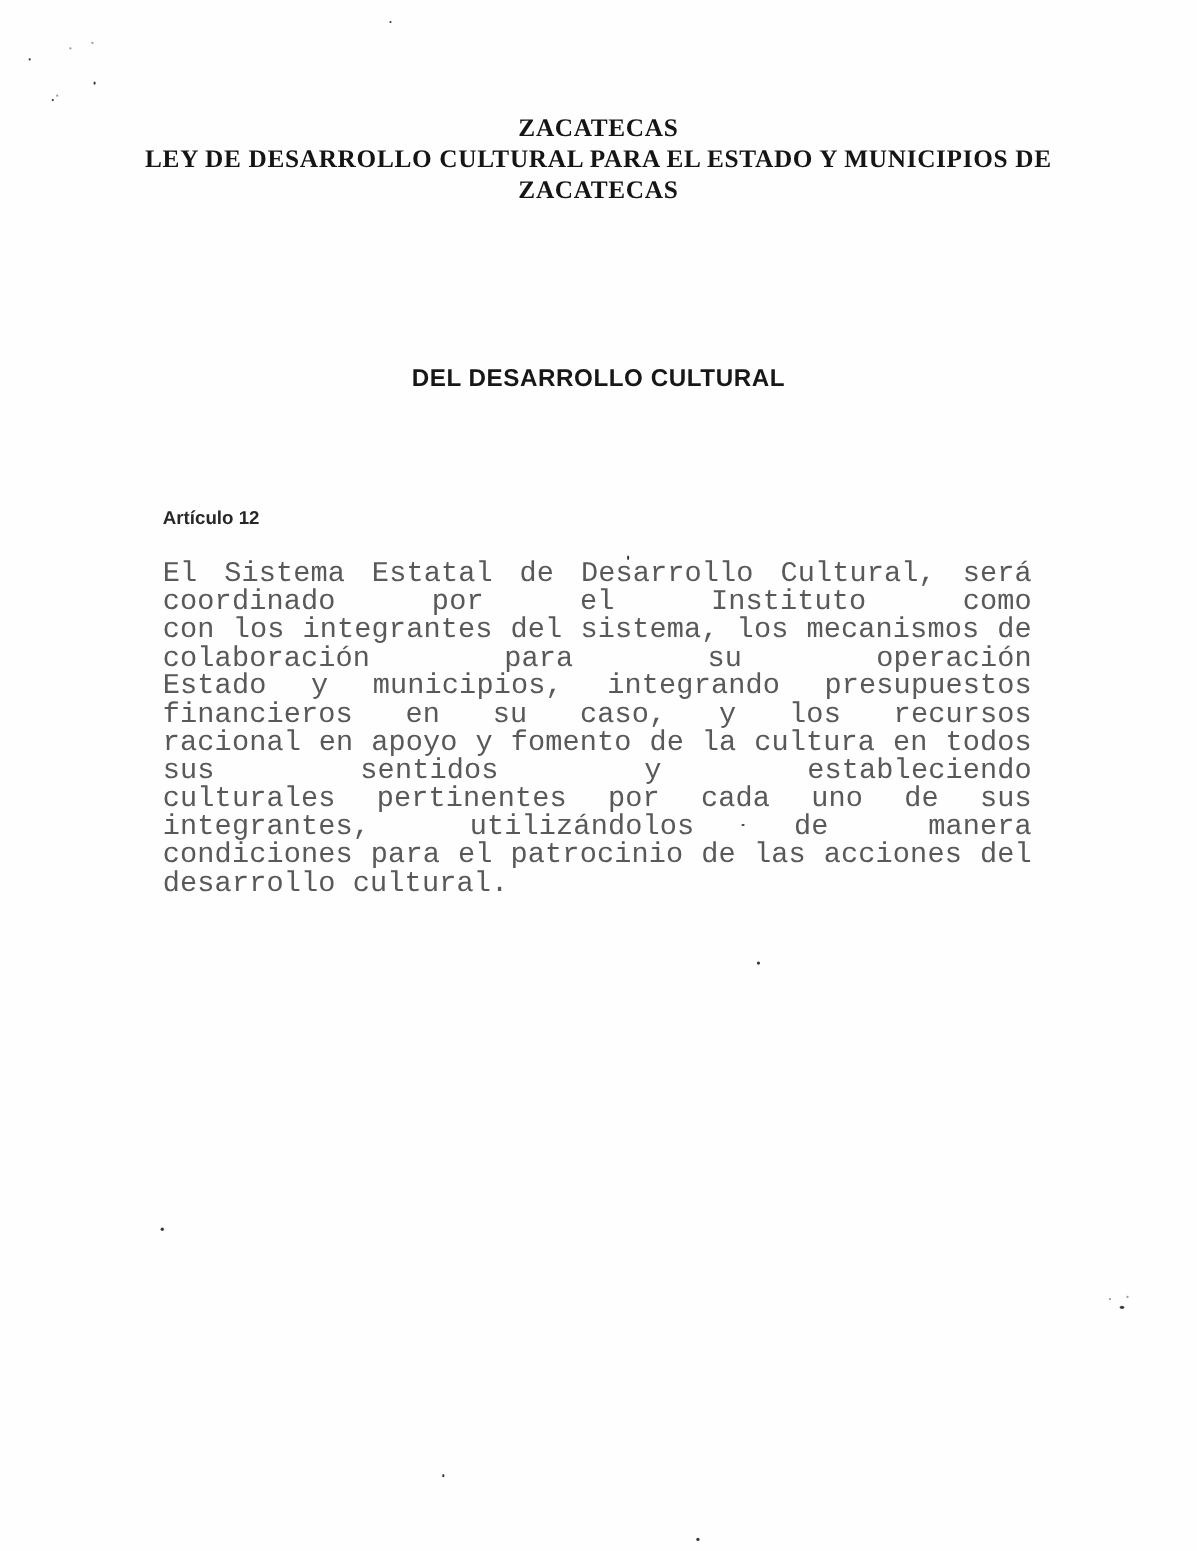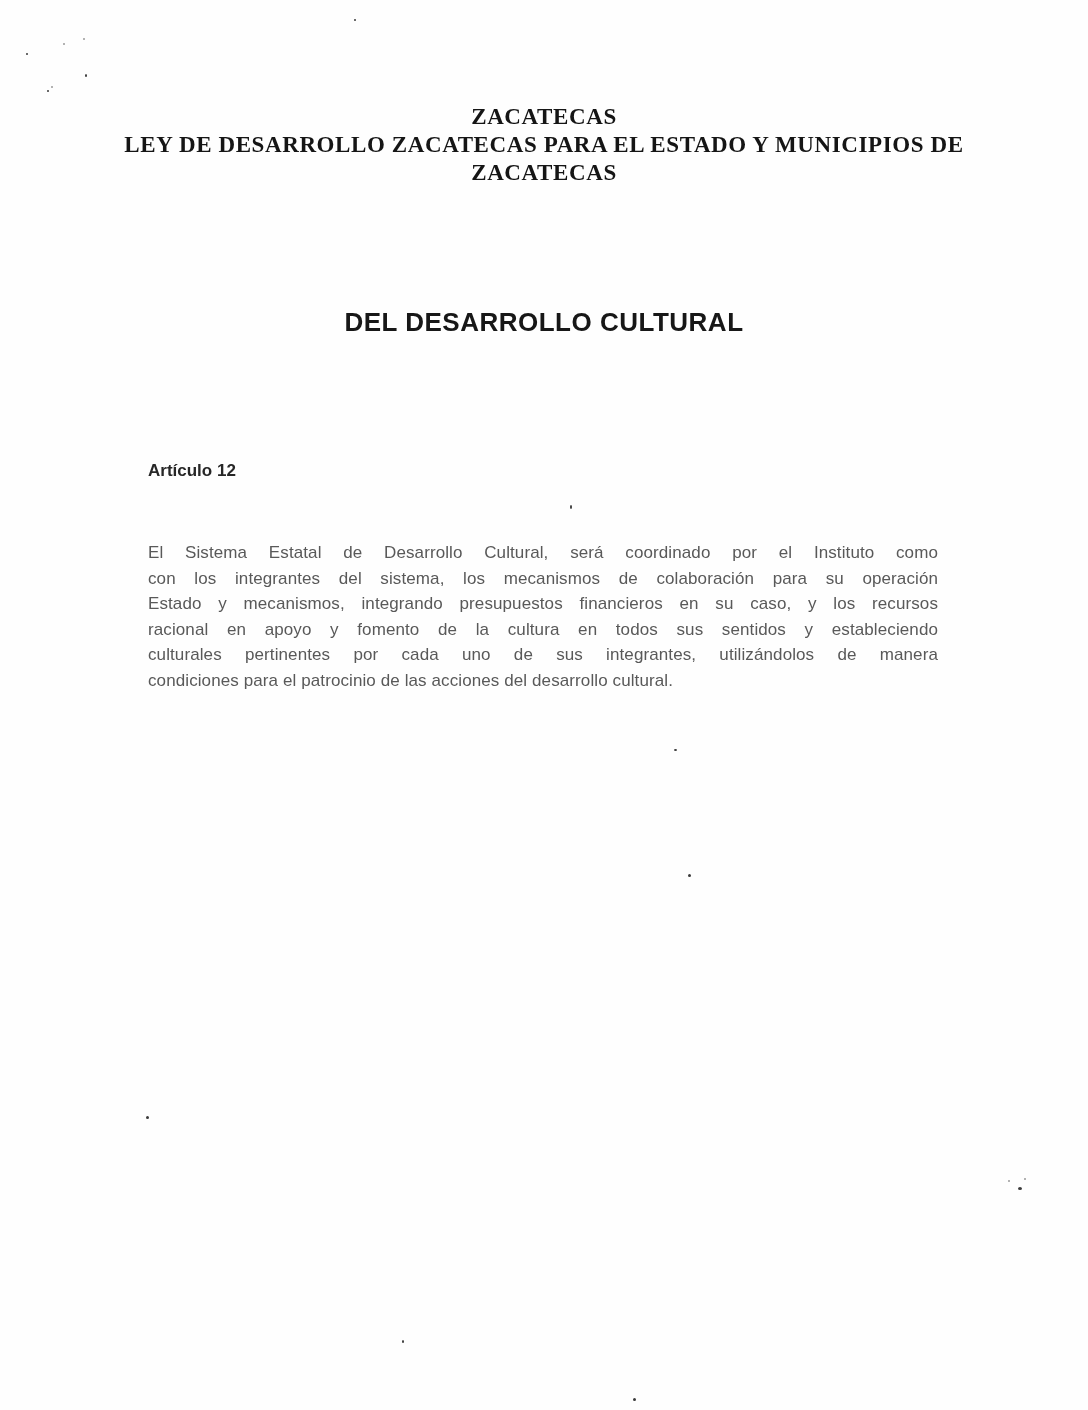--- a/index.html
+++ b/index.html
@@ -39,46 +39,47 @@
     width: 1088px;
     text-align: center;
     font-weight: bold;
     font-size: 22px;
     letter-spacing: 0.8px;
     color: #1c1c1c;
   }
   .chapter-subtitle {
     position: absolute;
     left: 0;
-    top: 307px;
+    top: 331px;
     width: 1088px;
     text-align: center;
     font-weight: bold;
-    font-size: 26px;
+    font-size: 22px;
     letter-spacing: 0.5px;
     color: #1c1c1c;
   }
   .article-heading {
     position: absolute;
     left: 148px;
     top: 461px;
     font-weight: bold;
     font-size: 17px;
     color: #2b2b2b;
   }
   .article-body {
     position: absolute;
     left: 148px;
-    top: 540px;
+    top: 509px;
     width: 790px;
-    font-size: 17px;
+    font-size: 26px;
     line-height: 25.6px;
     letter-spacing: 0.1px;
     color: #5a5a5a;
     filter: blur(0.45px) contrast(1.02);
+    font-family: Liberation Mono, monospace;
   }
   .pline {
     text-align: justify;
     text-align-last: justify;
     white-space: normal;
   }
   .pline.last {
     text-align-last: left;
   }
   
@@ -89,32 +90,32 @@
   }
   .speck.faint { background: #9a9a9a; }
 </style>
 </head>
 <body>
 
 <div class="page">
 
   <div class="doc-title scan">
     <div>ZACATECAS</div>
-    <div>LEY DE DESARROLLO ZACATECAS PARA EL ESTADO Y MUNICIPIOS DE</div>
+    <div>LEY DE DESARROLLO CULTURAL PARA EL ESTADO Y MUNICIPIOS DE</div>
     <div>ZACATECAS</div>
   </div>
 
   <div class="chapter-subtitle scan">DEL DESARROLLO CULTURAL</div>
 
   <div class="article-heading scan">Artículo 12</div>
 
   <div class="article-body">
     <div class="pline">El Sistema Estatal de Desarrollo Cultural, será coordinado por el Instituto como</div>
     <div class="pline">con los integrantes del sistema, los mecanismos de colaboración para su operación</div>
-    <div class="pline">Estado y mecanismos, integrando presupuestos financieros en su caso, y los recursos</div>
+    <div class="pline">Estado y municipios, integrando presupuestos financieros en su caso, y los recursos</div>
     <div class="pline">racional en apoyo y fomento de la cultura en todos sus sentidos y estableciendo</div>
     <div class="pline">culturales pertinentes por cada uno de sus integrantes, utilizándolos de manera</div>
     <div class="pline last">condiciones para el patrocinio de las acciones del desarrollo cultural.</div>
   </div>
 
   <div class="speck" style="left:354px; top:19px;  width:2px; height:2px;"></div>
   <div class="speck faint" style="left:63px;  top:43px;  width:2px; height:2px;"></div>
   <div class="speck faint" style="left:83px;  top:38px;  width:2px; height:2px;"></div>
   <div class="speck" style="left:26px;  top:53px;  width:2px; height:2px;"></div>
   <div class="speck" style="left:85px;  top:74px;  width:2px; height:3px;"></div>

